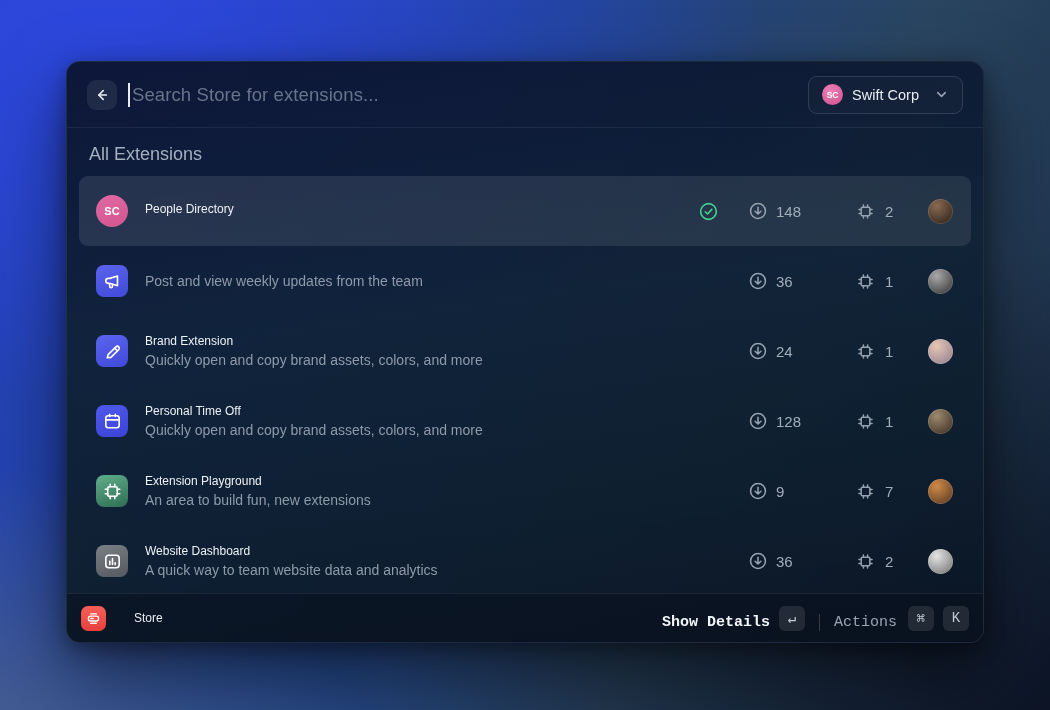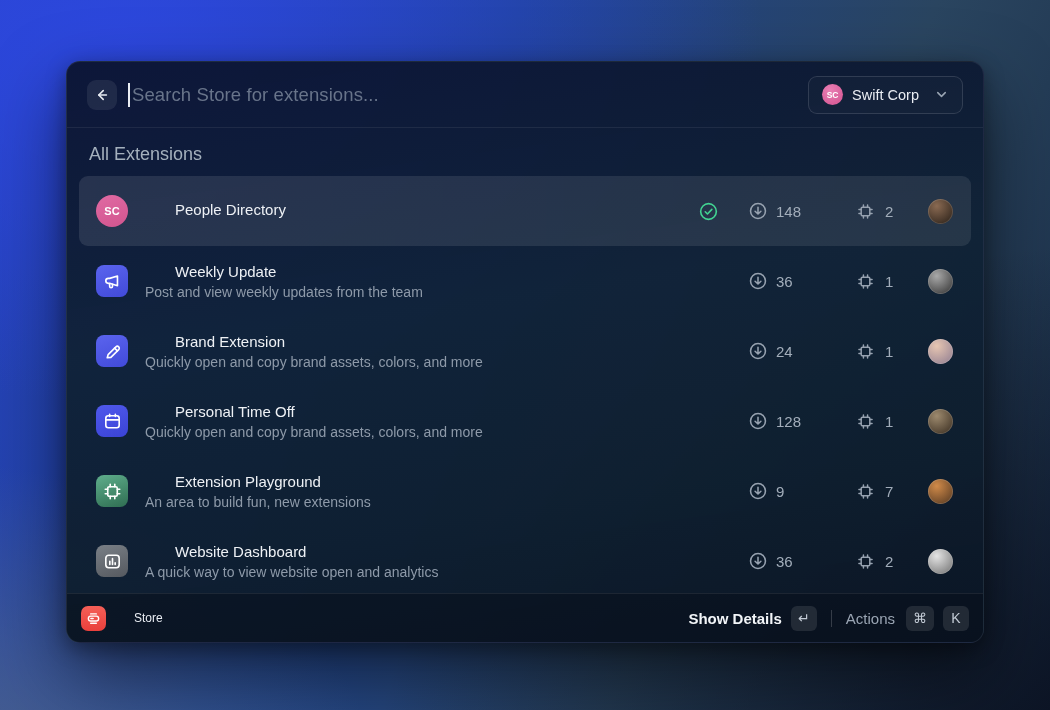--- a/index.html
+++ b/index.html
@@ -41,40 +41,40 @@
   
   .list { flex:1 1 auto; padding:0 12px; overflow:hidden; }
   .section-title { font-size:18px; color:#a4b0bd; padding:16px 10px 11px 10px; }
   .row { height:70px; display:flex; align-items:center; border-radius:9px; padding:0 18px 0 17px; cursor:pointer; }
   .row.selected { background:linear-gradient(90deg, rgba(255,255,255,0.10), rgba(255,255,255,0.085)); }
   .tile { width:32px; height:32px; border-radius:8px; flex:0 0 auto;
     display:flex; align-items:center; justify-content:center; color:#fff; }
   .tile svg { width:21px; height:21px; display:none; }
   .tile .initials { display:none; font-size:11px; font-weight:bold; color:#fff; }
   .row-text { margin-left:17px; flex:1 1 auto; min-width:0; }
-  .row-title { font-size:15px; color:#eef1f5; margin-bottom:4px;margin-left:30px; }
+  .row-title { font-size:12px; color:#eef1f5; margin-bottom:4px; }
   .row-desc { font-size:14px; color:#8e9aa9; }
   .col-check { width:22px; flex:0 0 auto; margin-right:28px; color:#42d392; display:flex; align-items:center; }
   .col-check svg { width:21px; height:21px; }
   .col-check.hidden { visibility:hidden; }
   .col-dl { width:92px; flex:0 0 auto; display:flex; align-items:center; gap:8px; color:#97a2b0; }
   .col-dl svg { width:20px; height:20px; flex:0 0 auto; }
   .col-cmd { width:64px; flex:0 0 auto; display:flex; align-items:center; gap:10px; color:#97a2b0; margin-left:16px; }
   .col-cmd svg { width:19px; height:19px; flex:0 0 auto; }
   .count { font-size:15px; color:#a2adba; }
   .author-avatar { width:25px; height:25px; border-radius:50%; flex:0 0 auto; margin-left:8px;
     box-shadow:inset 0 0 0 1px rgba(255,255,255,0.15); }
   
   .footerbar { flex:0 0 49px; display:flex; align-items:center; padding:0 14px 0 14px;
     border-top:1px solid rgba(255,255,255,0.08); background:rgba(7,13,24,0.45); }
   .store-tile { width:25px; height:25px; border-radius:7px;
     background:linear-gradient(180deg,#f55f57,#e9403c); display:flex; align-items:center; justify-content:center; }
   .store-tile svg { width:17px; height:17px; color:#fff; }
   .footer-app { font-size:12px; color:#e9edf3; margin-left:28px; }
-  .footer-right { margin-left:auto; display:flex; align-items:center; }
+  .footer-right { margin-left:auto; display:flex; align-items:flex-end;font-family:Liberation Mono, monospace; }
   .fk-primary { font-size:15px; font-weight:bold; color:#f2f5f8; }
   .kbd { min-width:26px; height:25px; padding:0 7px; margin-left:9px; border-radius:6px;
     background:rgba(255,255,255,0.10); color:#c2cad4; font-size:14px;
     display:flex; align-items:center; justify-content:center; }
   .fsep { width:1px; height:17px; background:rgba(255,255,255,0.18); margin:0 14px; }
   .fk-secondary { font-size:15px; color:#9aa5b3; margin-right:2px; }
 </style>
 </head>
 <body>
 
@@ -138,21 +138,20 @@
         <div class="row">
     <span class="tile" style="background: linear-gradient(160deg, rgb(91, 100, 238), rgb(65, 74, 217));">
 
       <svg viewBox="0 0 22 22" fill="none" stroke="currentColor" stroke-width="1.7" stroke-linecap="round" stroke-linejoin="round" style="display: flex;">
               <path d="M16.2 5.2v10.2l-8.2-2.5H6.6a2.6 2.6 0 0 1 0-5.2h1.4l8.2-2.5z"></path>
               <path d="M8 13.4v2.6a1.5 1.5 0 0 0 3 0v-2"></path>
             </svg>
 
     </span>
     <div class="row-text">
-      <div class="row-title">Weekly Update</div>
       <div class="row-desc">Post and view weekly updates from the team</div>
     </div>
     <span class="col-check hidden">
       <svg viewBox="0 0 22 22" fill="none" stroke="currentColor" stroke-width="1.7" stroke-linecap="round" stroke-linejoin="round">
               <circle cx="11" cy="11" r="8.2"></circle>
               <path d="M7.6 11.3l2.3 2.3 4.6-4.8"></path>
             </svg>
     </span>
     <span class="col-dl">
       <svg viewBox="0 0 22 22" fill="none" stroke="currentColor" stroke-width="1.7" stroke-linecap="round" stroke-linejoin="round">
@@ -279,21 +278,21 @@
         <div class="row">
     <span class="tile" style="background: linear-gradient(160deg, rgb(122, 128, 135), rgb(85, 89, 95));">
 
       <svg viewBox="0 0 22 22" fill="none" stroke="currentColor" stroke-width="1.7" stroke-linecap="round" style="display: flex;">
               <rect x="4" y="4.5" width="14" height="13" rx="3"></rect>
               <path d="M8.2 14.2v-3.4M11 14.2V8M13.8 14.2v-1.8"></path>
             </svg>
     </span>
     <div class="row-text">
       <div class="row-title">Website Dashboard</div>
-      <div class="row-desc">A quick way to view website open and analytics</div>
+      <div class="row-desc">A quick way to team website data and analytics</div>
     </div>
     <span class="col-check hidden">
       <svg viewBox="0 0 22 22" fill="none" stroke="currentColor" stroke-width="1.7" stroke-linecap="round" stroke-linejoin="round">
               <circle cx="11" cy="11" r="8.2"></circle>
               <path d="M7.6 11.3l2.3 2.3 4.6-4.8"></path>
             </svg>
     </span>
     <span class="col-dl">
       <svg viewBox="0 0 22 22" fill="none" stroke="currentColor" stroke-width="1.7" stroke-linecap="round" stroke-linejoin="round">
               <circle cx="11" cy="11" r="8.2"></circle>

